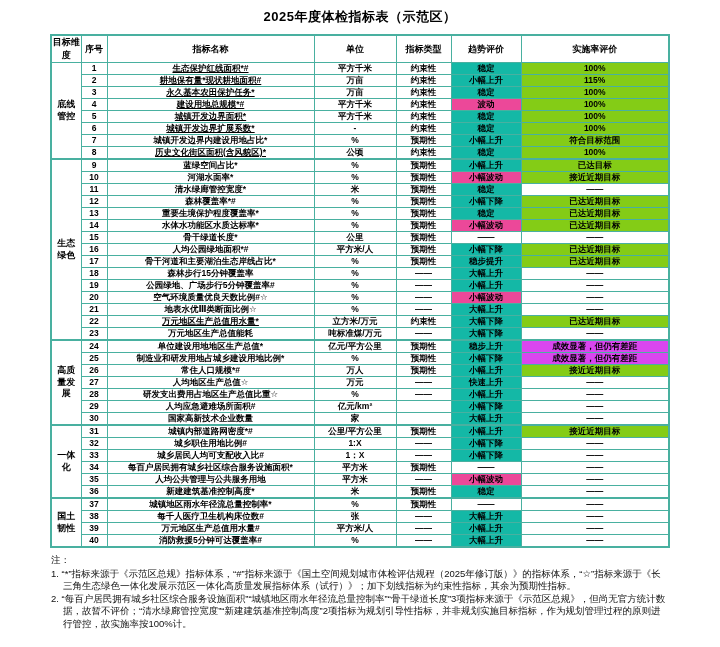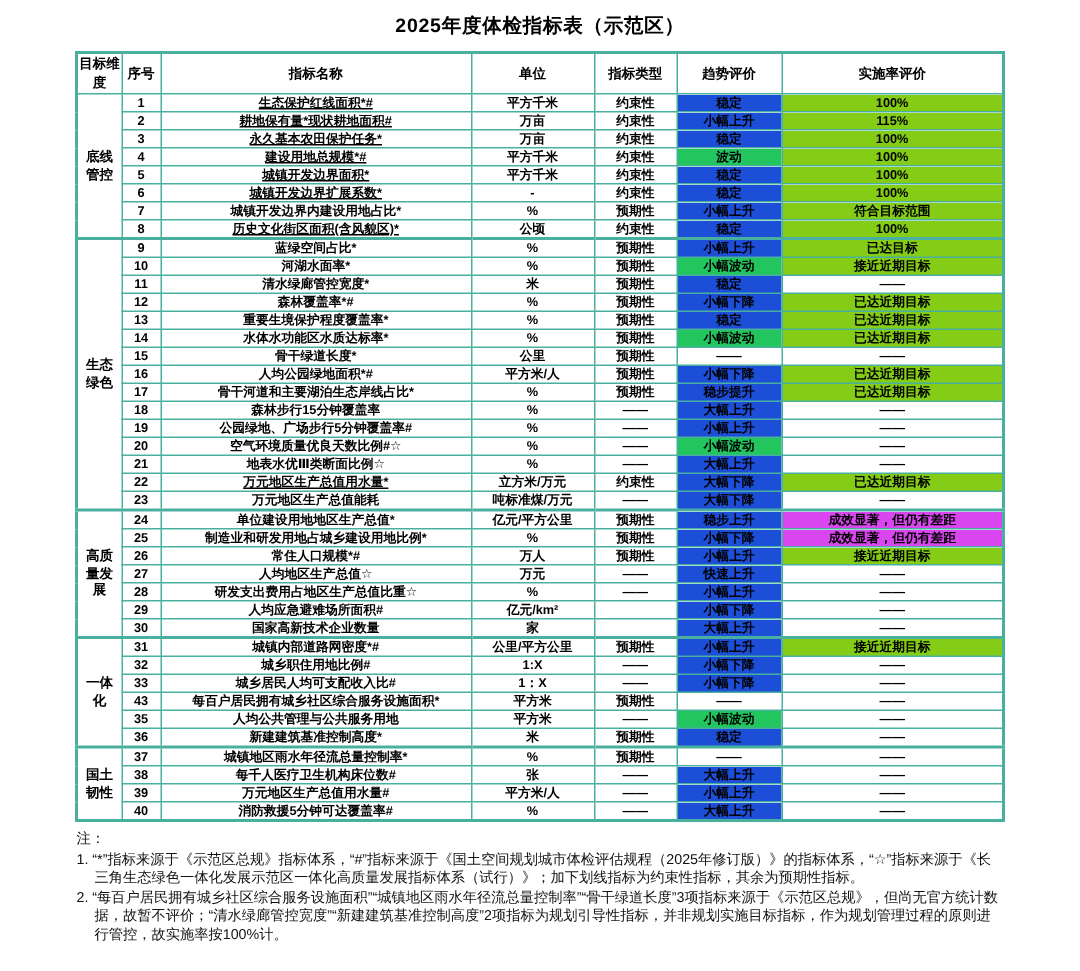--- a/index.html
+++ b/index.html
@@ -9,22 +9,22 @@
   table.check{border-collapse:collapse;margin:0 auto;table-layout:fixed;width:618px;}
   table.check,table.check th,table.check td{border:1px solid #49b0a0;}
   table.check{border-width:2px;}
   th{font-size:9px;font-weight:bold;height:24px;padding:0;background:#fff;}
   td{font-size:8.5px;font-weight:bold;text-align:center;vertical-align:middle;height:11px;padding:0 1px;line-height:1.15;background:#fff;overflow:hidden;white-space:nowrap;}
   td.gcell{font-size:9px;padding:0 3px;white-space:normal;line-height:1.3;background:#fff;}
   td.name{white-space:nowrap;}
   td.name.u{text-decoration:underline;text-underline-offset:1px;}
   tr.group-start td{border-top:2px solid #49b0a0;}
   thead tr th{border-bottom:2px solid #49b0a0;}
-  .t-light{background:#1d4ed8;margin-top:44px;}
-  .t-dark{background:#22c55e;}
+  .t-light{background:#14b8a6;margin-top:44px;}
+  .t-dark{background:#ec4899;}
   .t-none{background:#ffffff;}
   .i-fill{background:#84cc16;}
   .i-dark{background:#d946ef;}
   .i-none{background:#ffffff;}
   .notes{width:618px;margin:6px auto 0 auto;font-size:9.5px;font-weight:normal;color:#111;line-height:1.32;}
   .notes .lbl{margin-bottom:1px;}
   .notes .item{text-indent:-12px;padding-left:12px;margin:0;}
 </style>
 </head>
 <body>
@@ -316,21 +316,21 @@
         </tr>
         <tr>
           <td>33</td>
           <td class="name">城乡居民人均可支配收入比#</td>
           <td>1：X</td>
           <td>——</td>
           <td class="t-light">小幅下降</td>
           <td class="i-none">——</td>
         </tr>
         <tr>
-          <td>43</td>
+          <td>34</td>
           <td class="name">每百户居民拥有城乡社区综合服务设施面积*</td>
           <td>平方米</td>
           <td>预期性</td>
           <td class="t-none">——</td>
           <td class="i-none">——</td>
         </tr>
         <tr>
           <td>35</td>
           <td class="name">人均公共管理与公共服务用地</td>
           <td>平方米</td>

